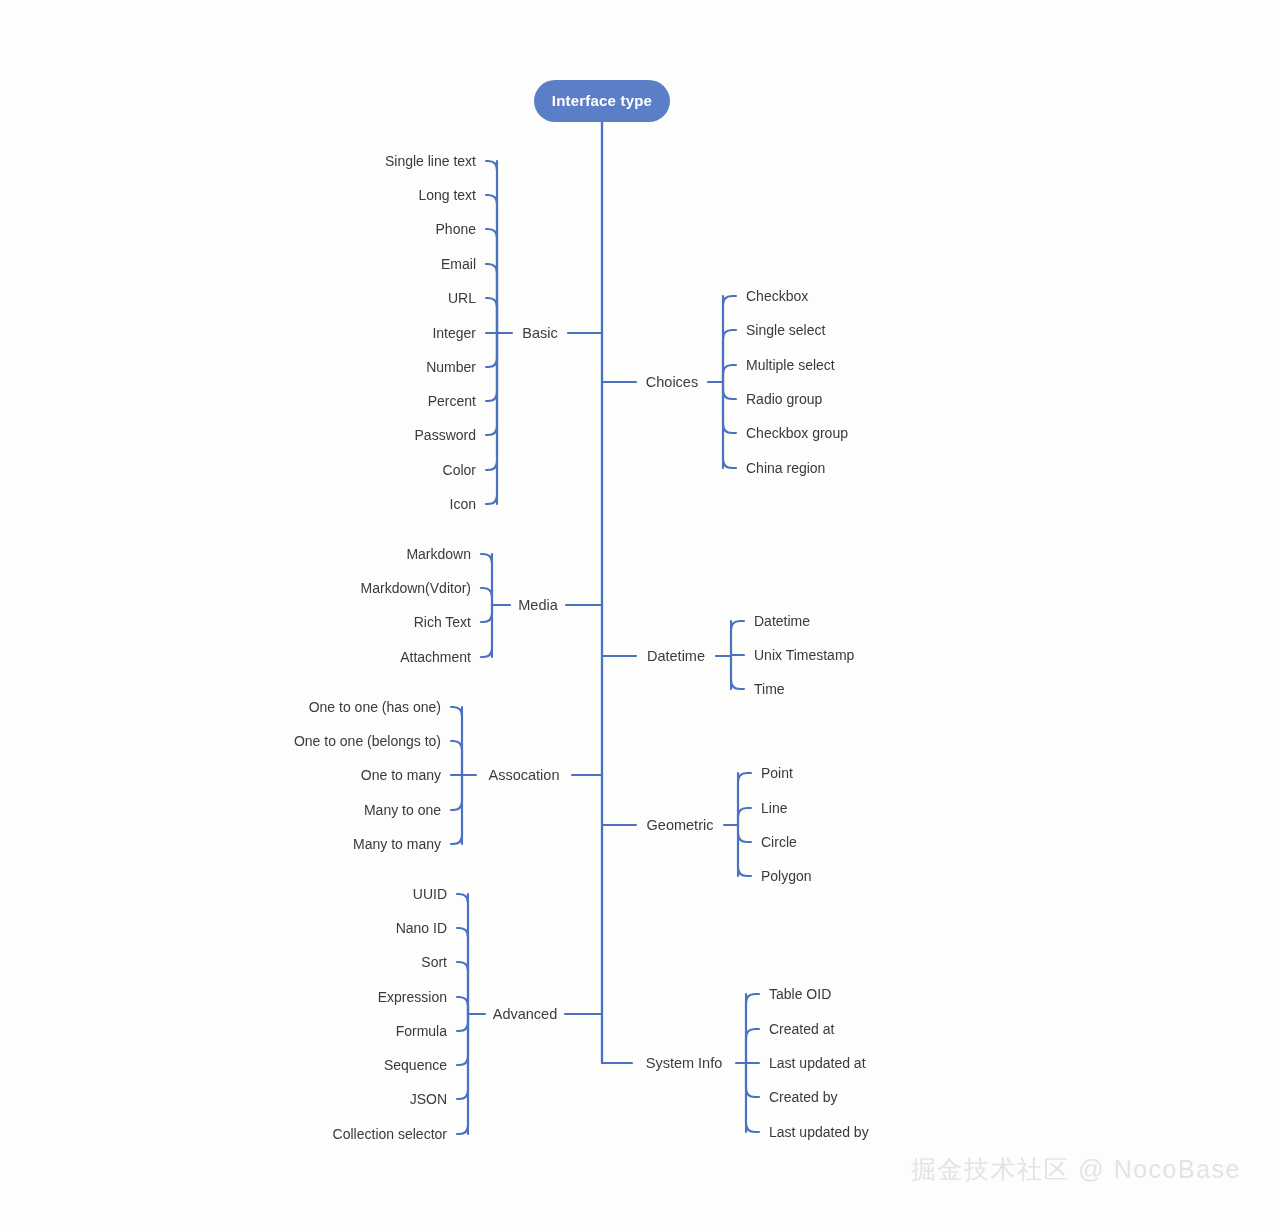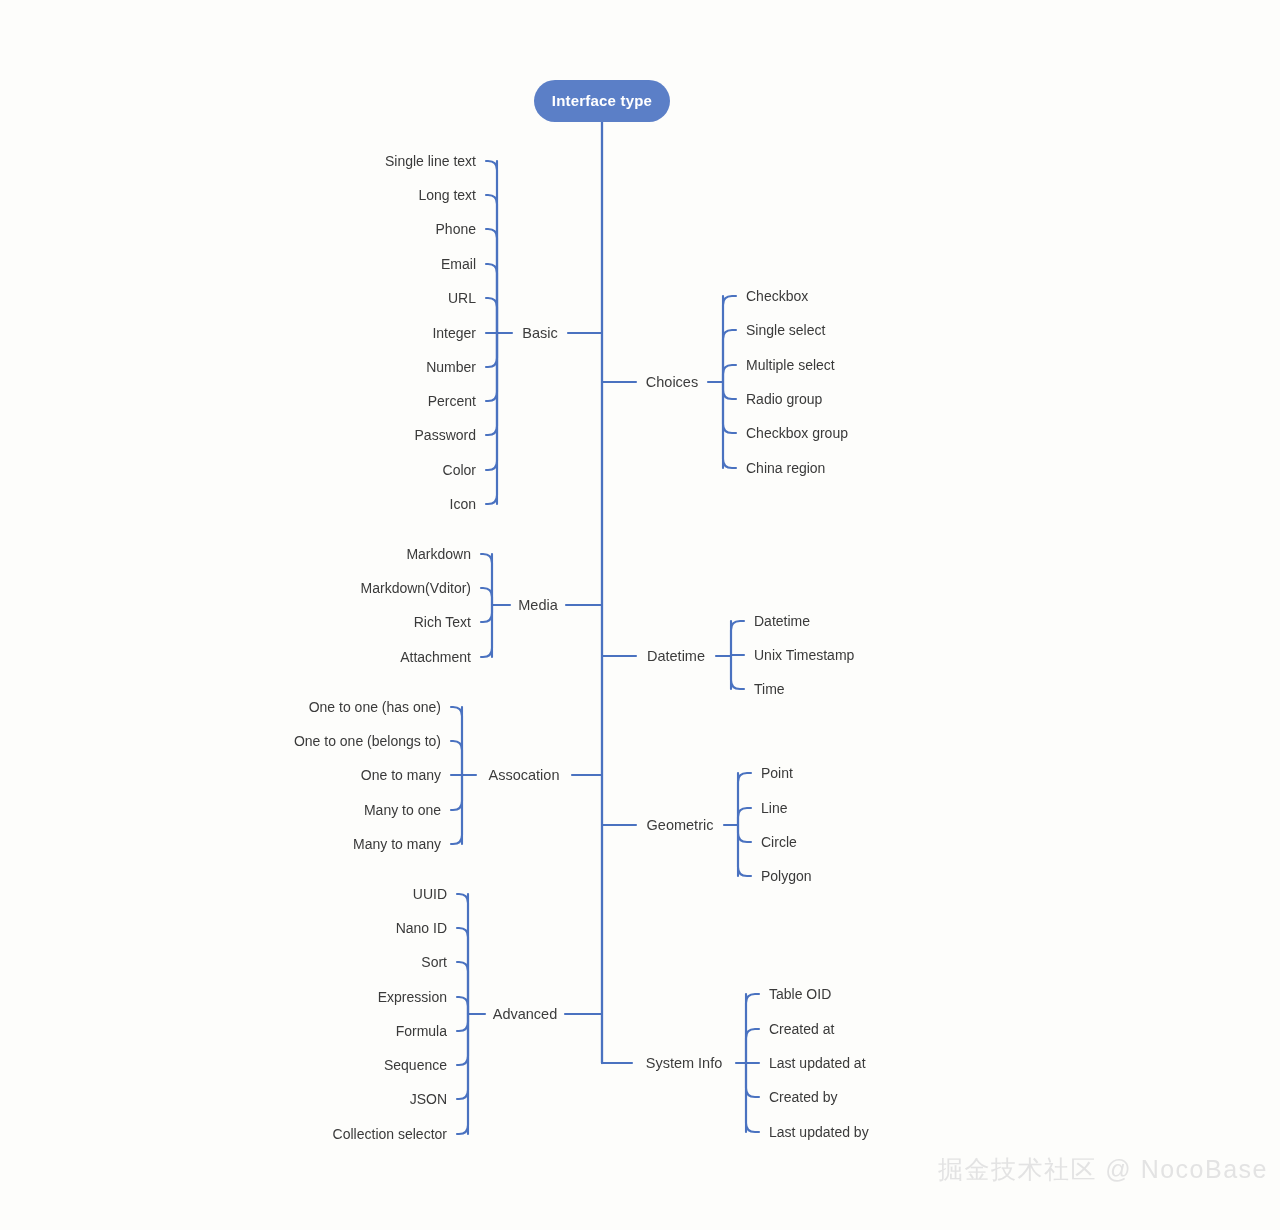--- a/index.html
+++ b/index.html
@@ -51,21 +51,21 @@
     font-family: "Liberation Sans", sans-serif;
     font-size: 14.5px;
   }
   .leaf-label {
     fill: #3a3a3a;
     font-family: "Liberation Sans", sans-serif;
     font-size: 14px;
   }
   .watermark {
     position: absolute;
-    right: 12px;
+    right: 39px;
     bottom: 38px;
     font-family: "Liberation Sans", sans-serif;
     font-size: 25px;
     color: #e3e3e3;
     letter-spacing: 1.5px;
     white-space: nowrap;
     user-select: none;
   }
 </style>
 </head>

